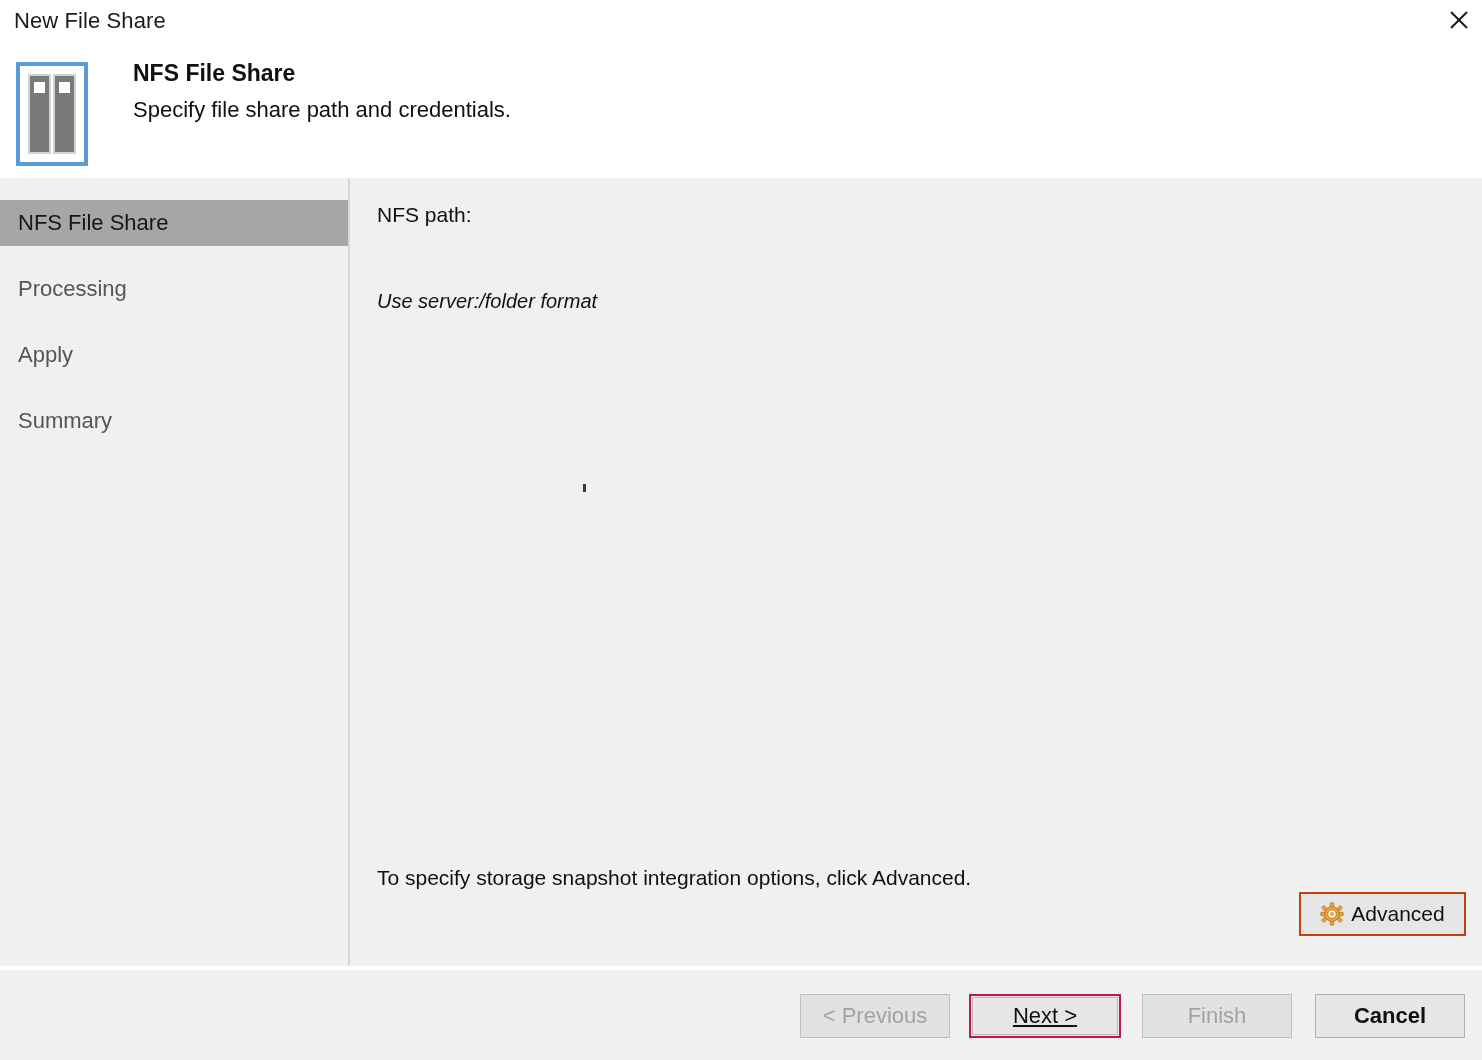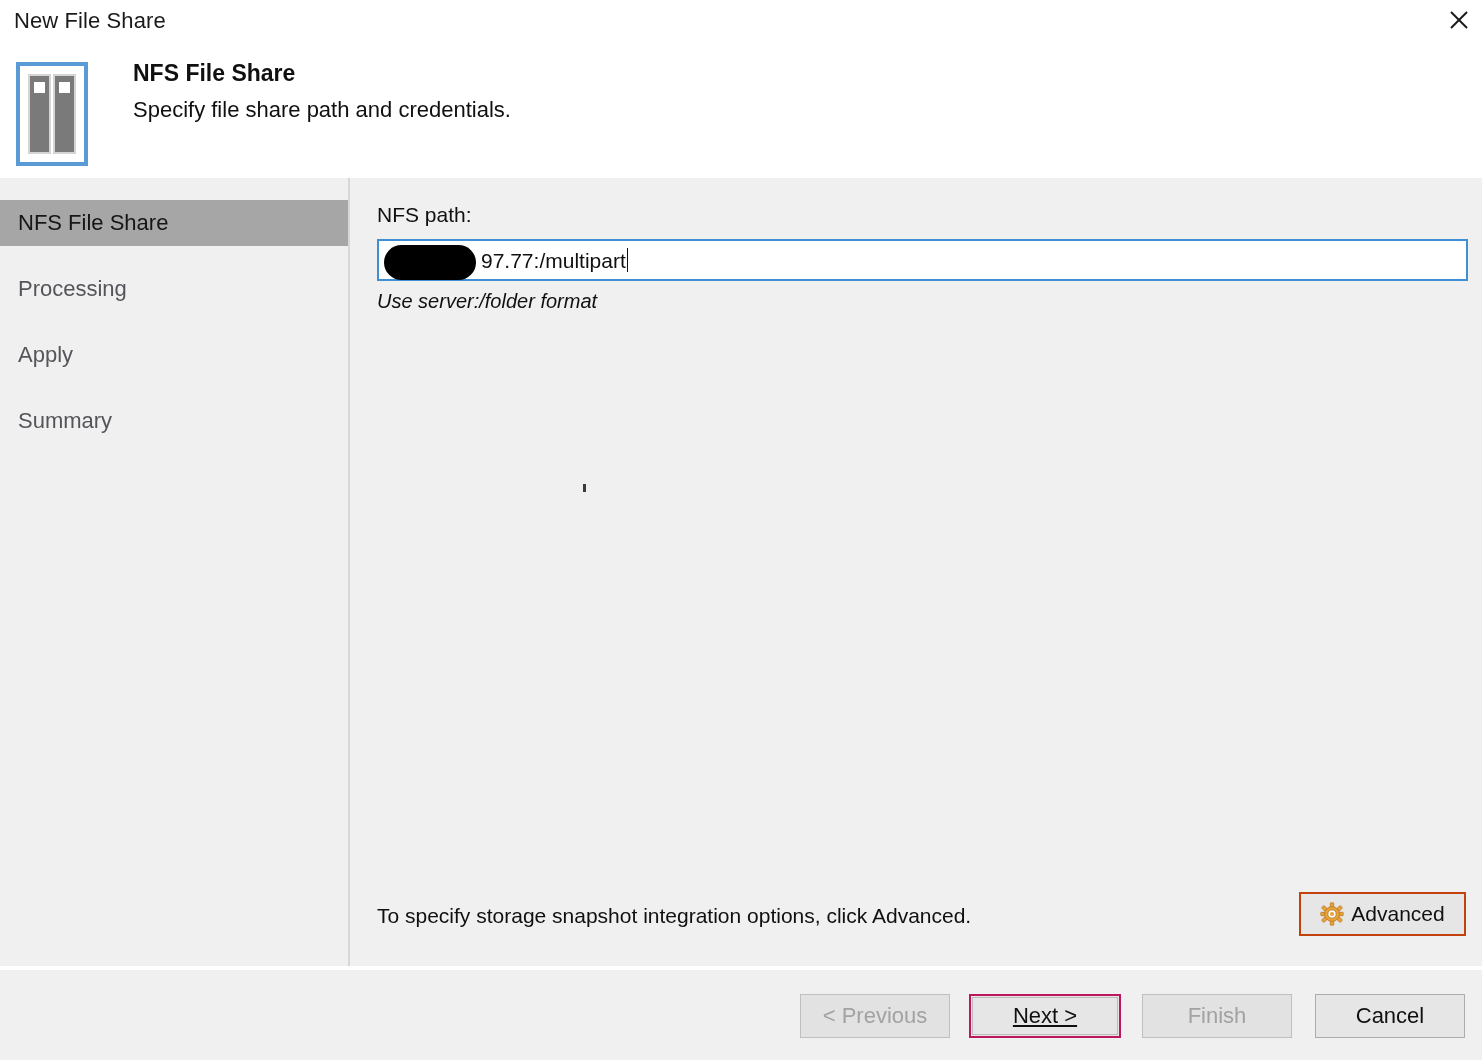--- a/index.html
+++ b/index.html
@@ -193,21 +193,21 @@
     top: 306px;
     width: 3px;
     height: 8px;
     background: #3a3a3a;
   }
 
   
   .advanced-note {
     position: absolute;
     left: 27px;
-    top: 726px;
+    top: 688px;
     font-size: 21px;
     color: #101010;
     white-space: nowrap;
   }
   .advanced-btn {
     position: absolute;
     left: 949px;
     top: 714px;
     width: 167px;
     height: 44px;
@@ -266,21 +266,21 @@
   }
   .btn.default {
     border: 2px solid #be185d;
     background: #e6e6e6;
     box-shadow: inset 0 0 0 1px #e6e6e6, inset 0 0 0 2px #bcbcbc;
     text-decoration: underline;
   }
   #btn-previous { left: 800px; width: 150px; }
   #btn-next     { left: 969px; width: 152px; }
   #btn-finish   { left: 1142px; width: 150px; }
-  #btn-cancel   { left: 1315px; width: 150px; }
+  #btn-cancel   { left: 1315px; width: 150px; font-weight: bold; }
 </style>
 </head>
 <body>
 
 <div id="wizard">
 
   <div class="titlebar">
     <div class="titlebar-text">New File Share</div>
     <div class="close-btn">
       <span>
@@ -322,24 +322,20 @@
       <div class="sidebar-item" style="top:220px;">
         <span>Summary</span>
       </div>
     </div>
 
     <div class="sidebar-divider"></div>
 
     <div class="content">
       <div class="field-label">NFS path:</div>
 
-      <div class="path-input">
-        <div class="redaction-blob"></div>
-        <div class="path-text"><span>97.77:/multipart</span><span class="caret"></span></div>
-      </div>
 
       <div class="field-hint">Use server:/folder format</div>
 
       <div class="stray-caret"></div>
 
       <div class="advanced-note">To specify storage snapshot integration options, click Advanced.</div>
 
       <div class="advanced-btn">
         <span>
           <svg class="gear-icon" width="24" height="24" viewBox="0 0 24 24" aria-hidden="true">

